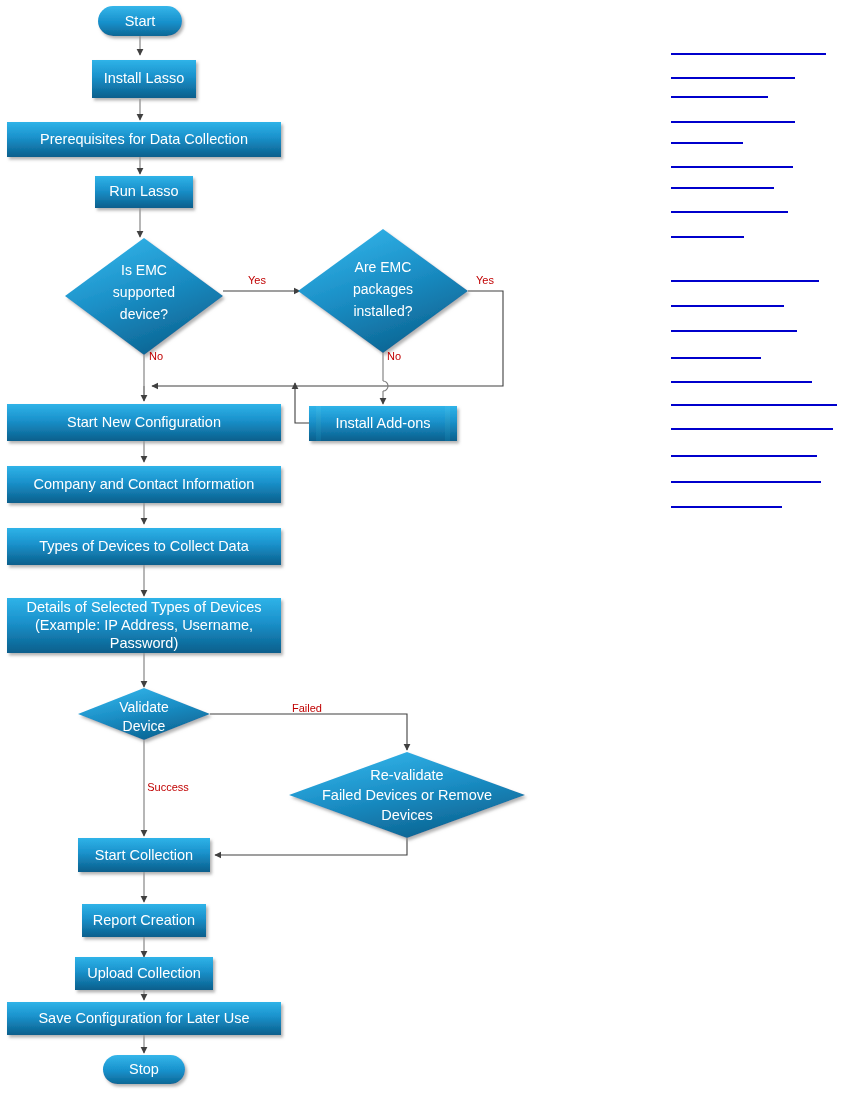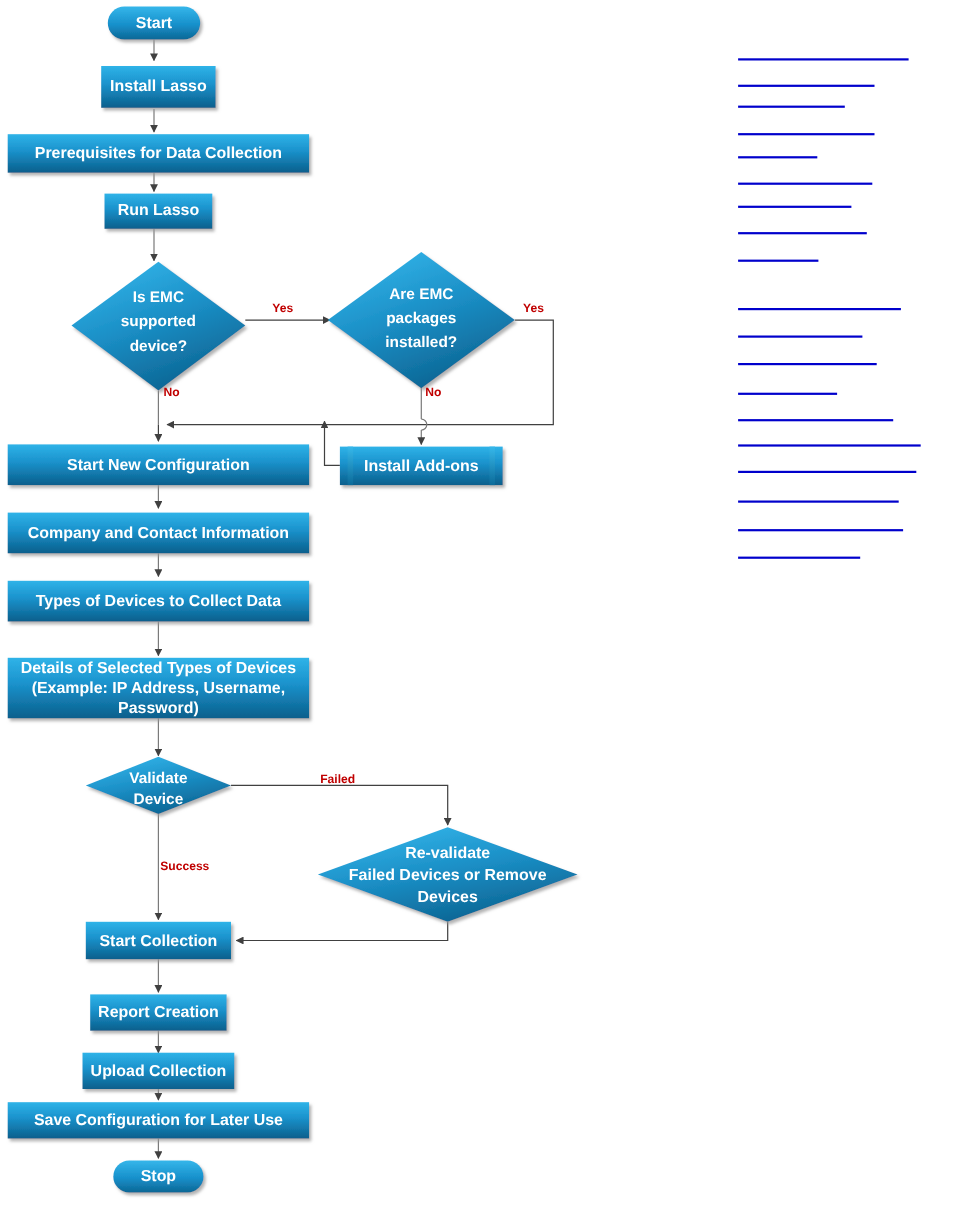--- a/index.html
+++ b/index.html
@@ -4,21 +4,21 @@
 <title>Lasso Data Collection Flowchart</title>
 <style>
   html,body{margin:0;padding:0;}
   body{
     width:867px;height:1097px;
     background:#ffffff;
     font-family:"Liberation Sans", sans-serif;
     overflow:hidden;
     position:relative;
   }
-  #page{position:relative;width:867px;height:1097px;font-weight:bold;}
+  #page{position:relative;width:867px;height:1097px;}
   #flow{position:absolute;left:0;top:0;width:867px;height:1097px;}
   .node-label{
     fill:#ffffff;
     font-family:"Liberation Sans", sans-serif;
     font-size:14.5px;
     text-anchor:middle;
     dominant-baseline:middle;
     paint-order:stroke;
   }
   .node-label.small{font-size:14px;}

